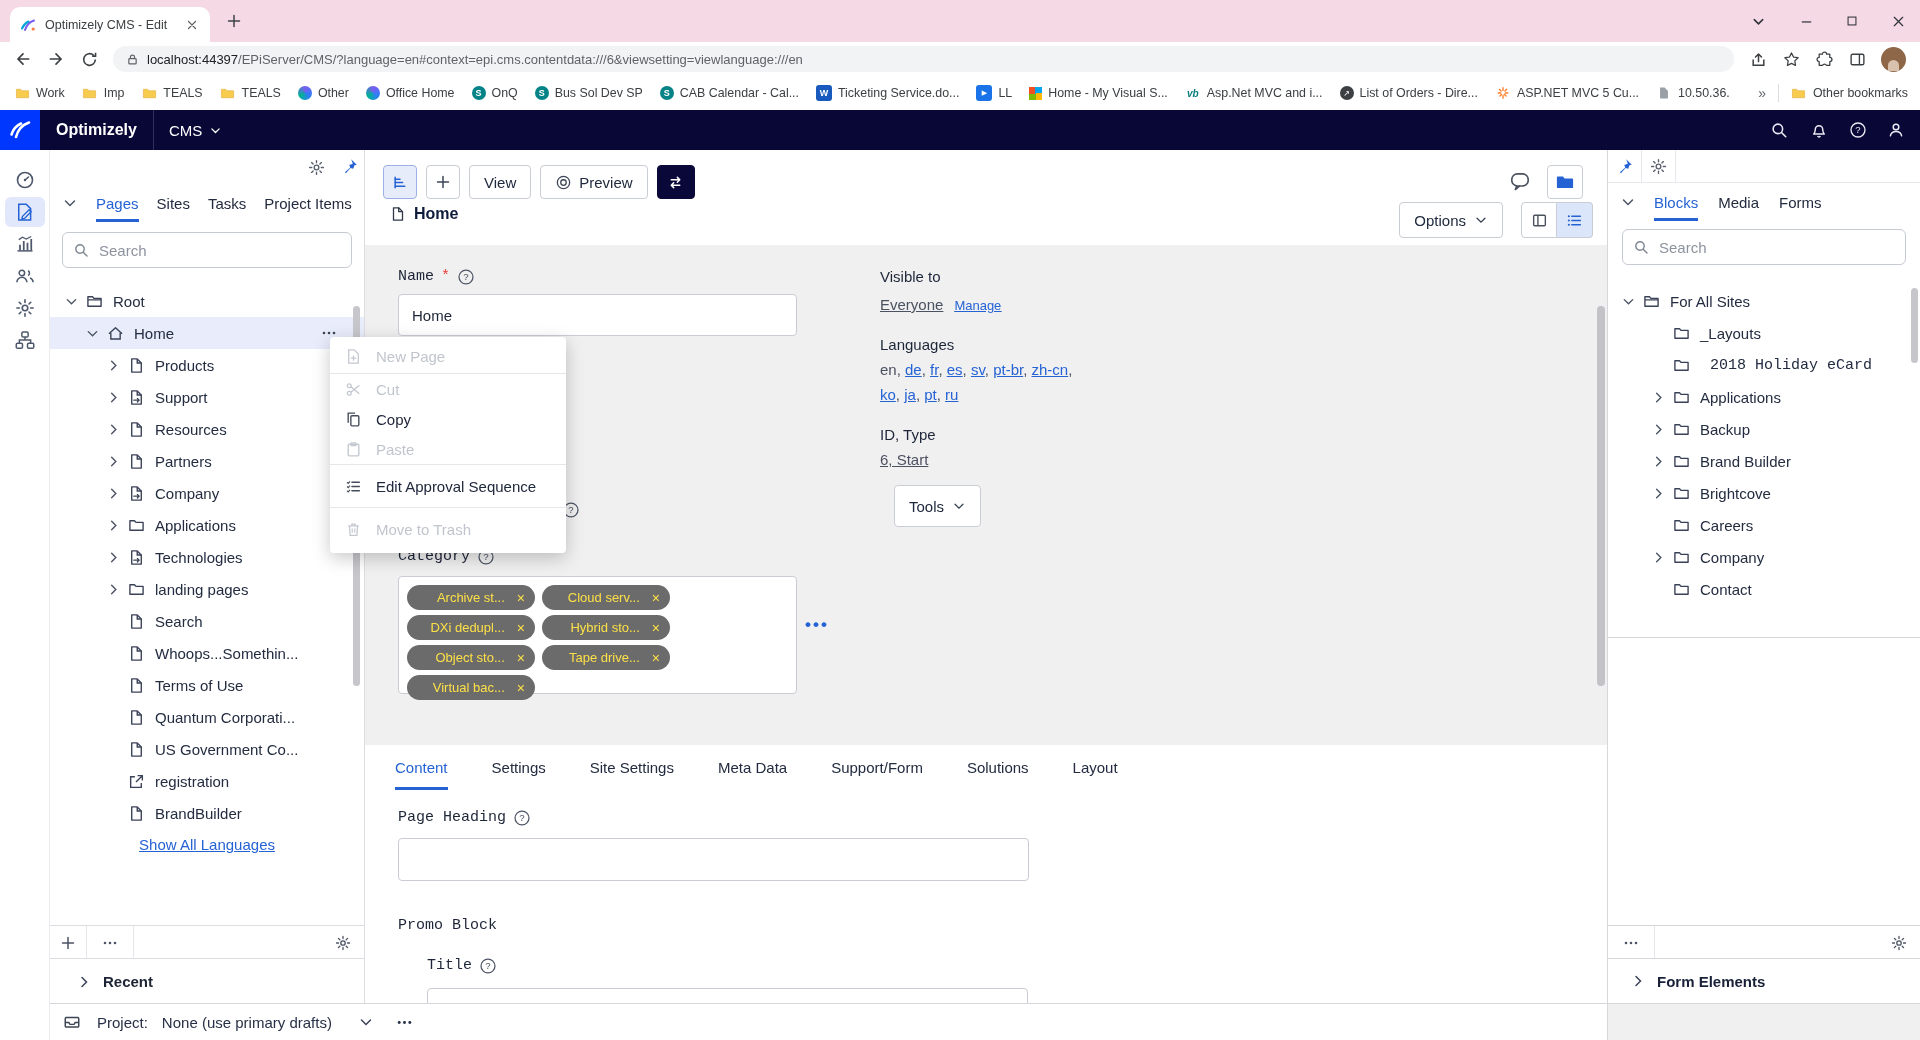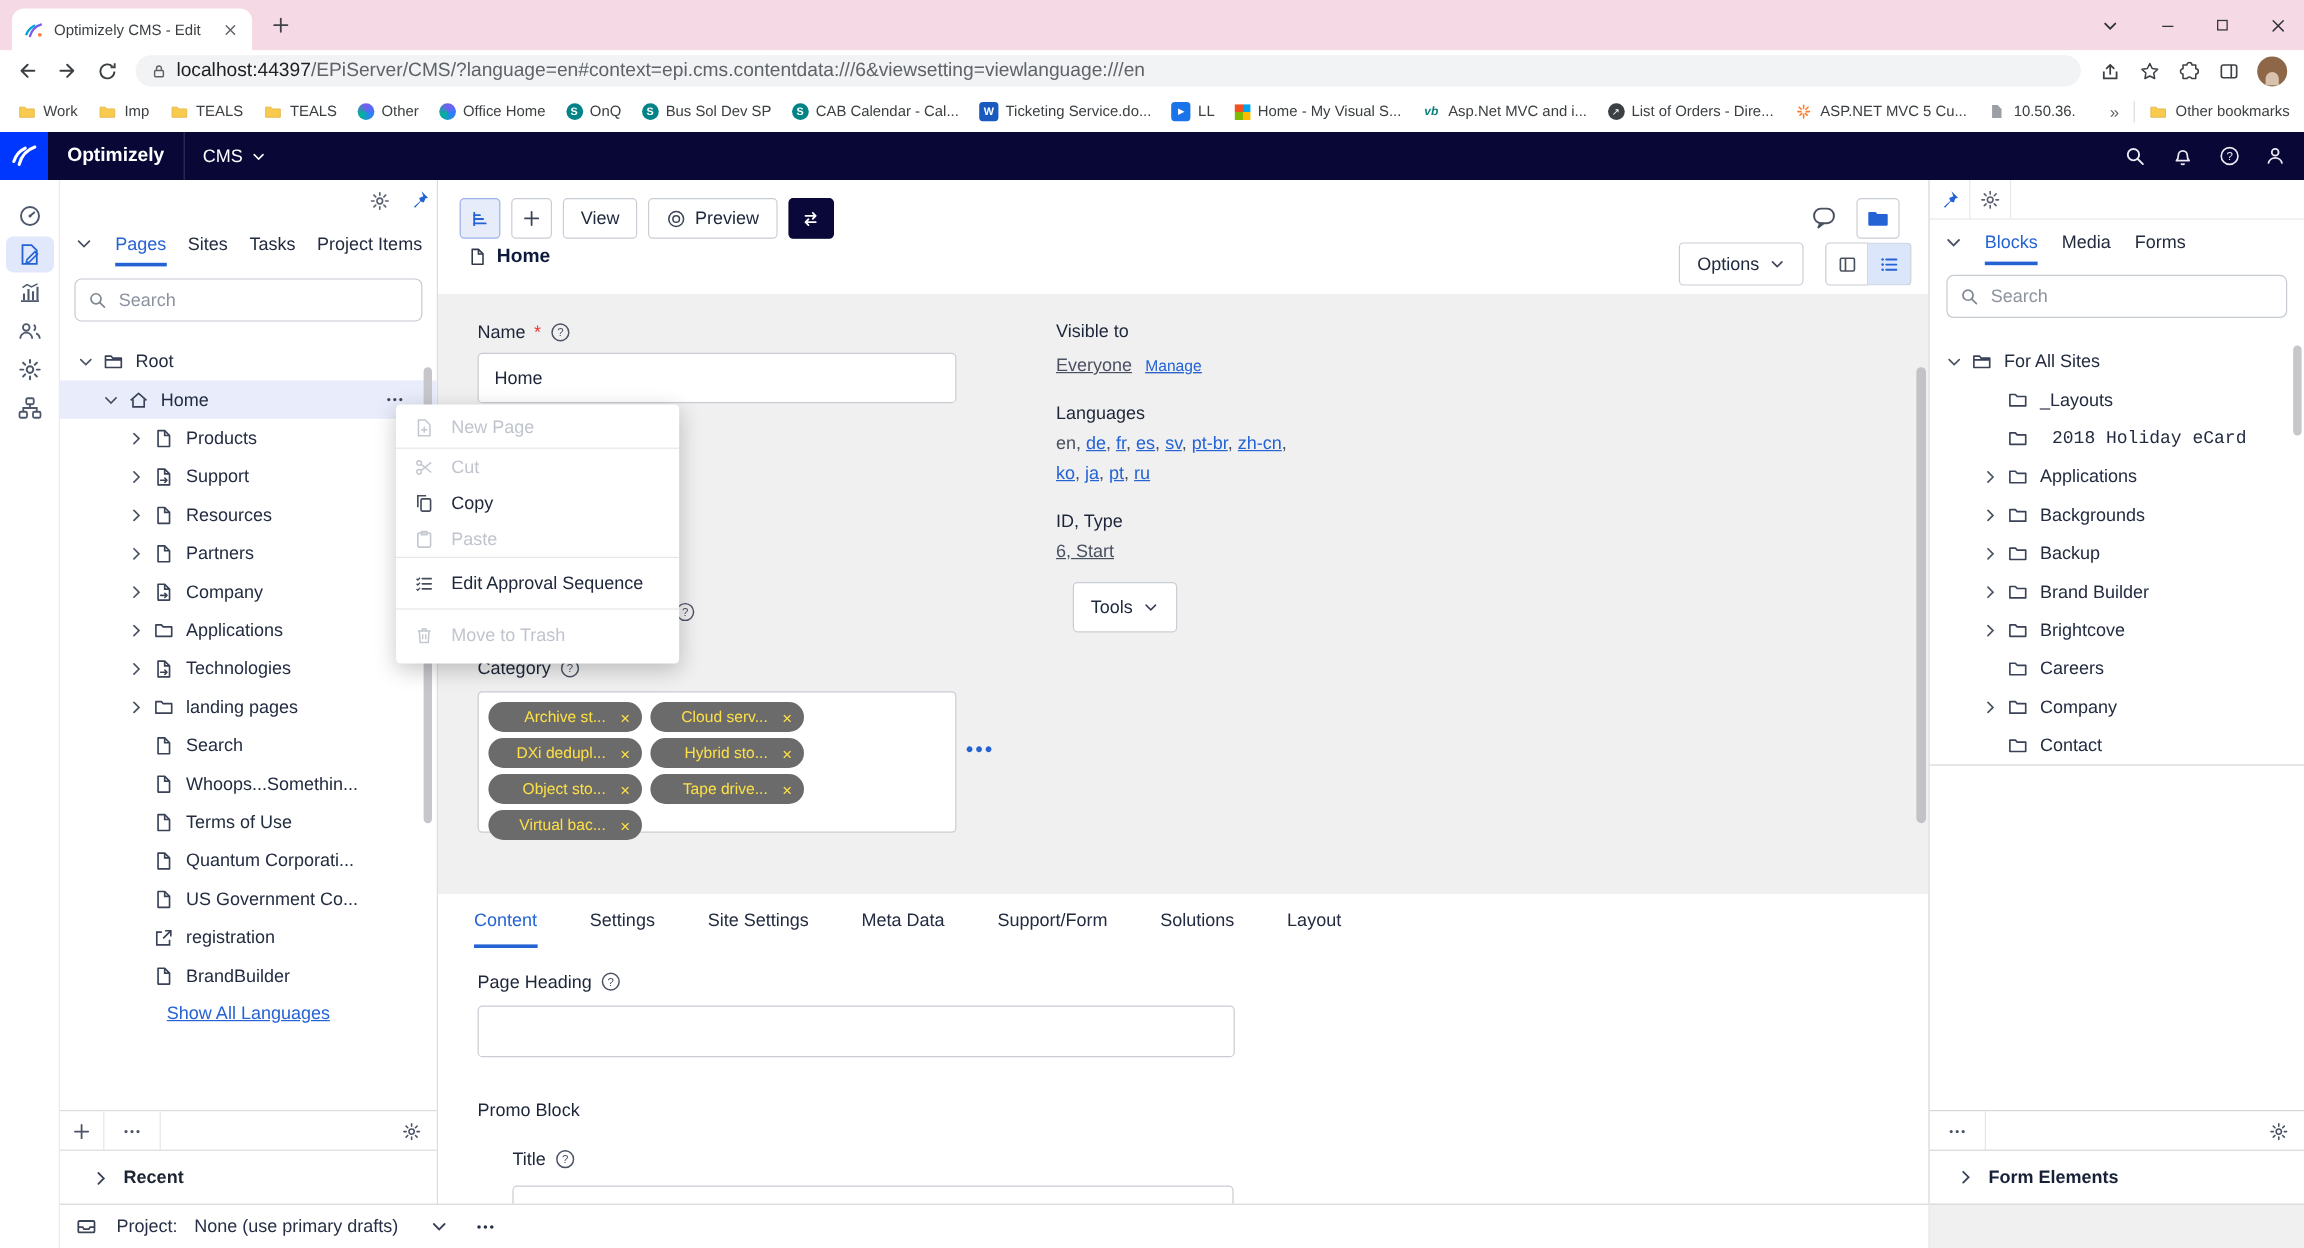--- a/index.html
+++ b/index.html
@@ -14,21 +14,21 @@
     border-radius:10px 10px 0 0;display:flex;align-items:center;gap:9px;padding:0 10px;box-sizing:border-box;}
   .btab-title{flex:1;font-size:12.5px;color:#3c4043;white-space:nowrap;overflow:hidden;}
   .tclose{color:#5f6368;width:16px;height:16px;}
   .newtab{position:absolute;left:226px;top:13px;color:#3f4348;width:16px;height:16px;}
   .winctl{position:absolute;top:13px;width:16px;height:16px;color:#30343a;}
 
   .addrbar{position:absolute;top:42px;left:0;right:0;height:34px;background:#fff;
     display:flex;align-items:center;gap:15px;padding:0 14px;box-sizing:border-box;}
   .navic{width:18px;height:18px;color:#3c4043;}
   .urlpill{flex:1;height:26px;border-radius:13px;background:#f1f3f4;display:flex;align-items:center;
-    gap:8px;padding:0 13px;font-size:16px;white-space:nowrap;overflow:hidden;}
+    gap:8px;padding:0 13px;font-size:13px;white-space:nowrap;overflow:hidden;}
   .url-host{color:#202124;}
   .url-rest{color:#5f6368;}
   .avatar{width:25px;height:25px;border-radius:50%;background:#8d6748;display:flex;align-items:flex-end;justify-content:center;overflow:hidden;}
   .avatar span{width:11px;height:11px;border-radius:50% 50% 0 0;background:#d9c2ad;margin-bottom:1px;}
 
   .bmbar{position:absolute;top:76px;left:0;right:0;height:34px;background:#fff;}
   .bm-items{position:absolute;left:14px;top:0;right:190px;height:34px;display:flex;align-items:center;gap:17px;overflow:hidden;}
   .bm{display:flex;align-items:center;gap:6px;font-size:12.4px;color:#3c4043;white-space:nowrap;flex:0 0 auto;}
   .bm-right{position:absolute;right:12px;top:0;height:34px;display:flex;align-items:center;gap:12px;font-size:12.4px;color:#3c4043;}
   .bm-sep{width:1px;height:18px;background:#dadce0;}
@@ -110,21 +110,21 @@
   .btn-options{position:absolute;right:104px;top:52px;height:36px;}
   .btn-options .icn{width:15px;height:15px;color:#3a4257;}
   .toggle{position:absolute;right:14px;top:52px;display:flex;}
   .tgl{width:36px;height:36px;border:1px solid #c9cdd4;background:#fff;display:flex;align-items:center;justify-content:center;color:#49505e;box-sizing:border-box;}
   .tgl:first-child{border-radius:4px 0 0 4px;}
   .tgl:last-child{border-radius:0 4px 4px 0;border-left:0;}
   .tgl.on{background:#dce6fb;color:#2563d4;}
   .tgl .icn{width:17px;height:17px;}
 
   .m-form{position:absolute;top:95px;left:0;right:0;height:500px;background:#f0f0f1;}
-  .flabel{position:absolute;display:flex;align-items:flex-end;gap:7px;font-size:15px;color:#1d2638;}
+  .flabel{position:absolute;display:flex;align-items:flex-start;gap:7px;font-size:15px;color:#1d2638;font-family:Liberation Mono, monospace;}
   .req{color:#e53935;font-size:15px;}
   .helpq{width:18px;height:18px;color:#4b5364;}
   .f-name-input{position:absolute;left:33px;top:49px;width:399px;height:42px;background:#fff;border:1px solid #c9ccd3;border-radius:4px;box-sizing:border-box;}
   .f-name-input input{border:0;outline:0;width:100%;height:100%;padding:0 13px;font-size:15px;font-family:inherit;color:#1d2638;background:transparent;box-sizing:border-box;}
   .f-right-label{position:absolute;font-size:15px;color:#1d2638;}
   .f-right-val{position:absolute;font-size:15px;color:#4a5160;text-decoration:underline;}
   .mng{font-size:13px;color:#2563d4;text-decoration:underline;margin-left:11px;}
   .langline{position:absolute;font-size:15px;color:#4a5160;}
   .langline a{color:#2563d4;text-decoration:underline;}
   .btn-tools{position:absolute;left:529px;top:240px;height:42px;}
@@ -1061,33 +1061,20 @@
           <span class="chev icn">
             <svg viewBox="0 0 16 16" width="15" height="15">
               <path d="M6 3.5L10.5 8 6 12.5" fill="none" stroke="currentColor" stroke-width="1.5" stroke-linecap="round"></path>
             </svg>
           </span>
           <span class="icn tico">
             <svg viewBox="0 0 16 16" width="17" height="17">
               <path d="M1.8 3.5h4.3l1.4 1.6h6.7v7.4H1.8z" fill="none" stroke="currentColor" stroke-width="1.3" stroke-linejoin="round"></path>
             </svg>
           </span>
-          <span class="tlabel" style="margin-left: 7px;">Backgrounds</span>
-        </div>
-        <div class="trow" style="padding-left: 39px;">
-          <span class="chev icn">
-            <svg viewBox="0 0 16 16" width="15" height="15">
-              <path d="M6 3.5L10.5 8 6 12.5" fill="none" stroke="currentColor" stroke-width="1.5" stroke-linecap="round"></path>
-            </svg>
-          </span>
-          <span class="icn tico">
-            <svg viewBox="0 0 16 16" width="17" height="17">
-              <path d="M1.8 3.5h4.3l1.4 1.6h6.7v7.4H1.8z" fill="none" stroke="currentColor" stroke-width="1.3" stroke-linejoin="round"></path>
-            </svg>
-          </span>
           <span class="tlabel" style="margin-left: 7px;">Backup</span>
         </div>
         <div class="trow" style="padding-left: 39px;">
           <span class="chev icn">
             <svg viewBox="0 0 16 16" width="15" height="15">
               <path d="M6 3.5L10.5 8 6 12.5" fill="none" stroke="currentColor" stroke-width="1.5" stroke-linecap="round"></path>
             </svg>
           </span>
           <span class="icn tico">
             <svg viewBox="0 0 16 16" width="17" height="17">

